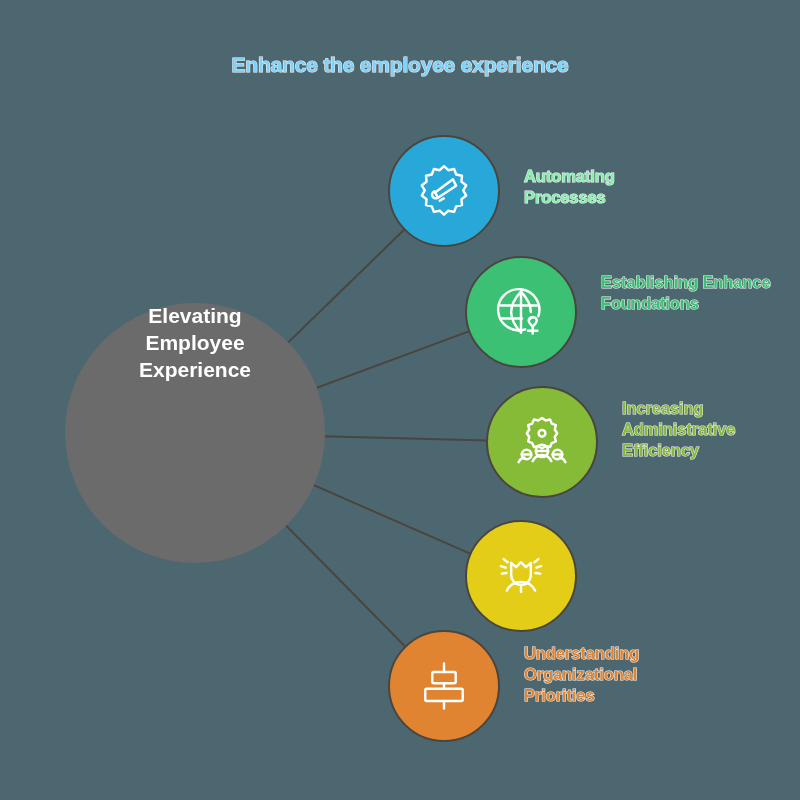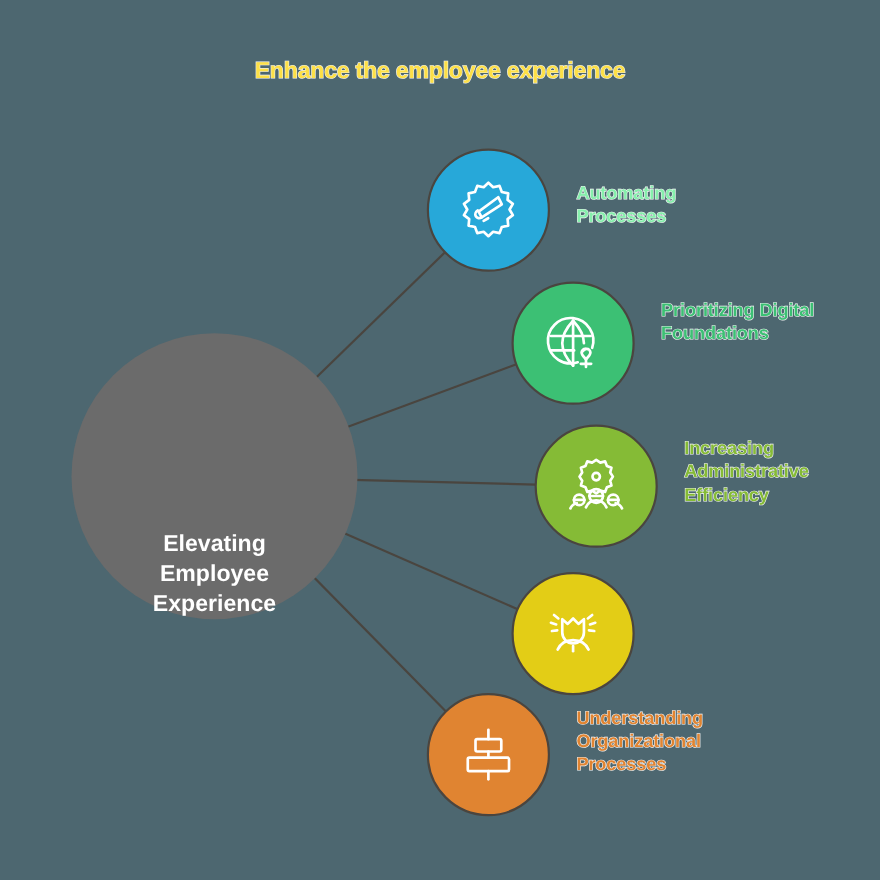--- a/index.html
+++ b/index.html
@@ -47,21 +47,21 @@
   
   #hub {
     position: absolute;
     left: 65px;
     top: 303px;
     width: 260px;
     height: 260px;
     border-radius: 50%;
     background: #6b6b6b;
     display: flex;
-    align-items: flex-end;
+    align-items: flex-start;
     justify-content: center;
     text-align: center;
   }
   #hub-label {
     color: #ffffff;
     font-size: 21px;
     font-weight: bold;
     line-height: 1.28;
     white-space: pre-line;
   }
@@ -93,21 +93,21 @@
     -webkit-text-stroke: 1.1px #f4f4f4;
     paint-order: stroke fill;
     letter-spacing: -0.1px;
   }
 </style>
 </head>
 <body style="background: rgb(77, 103, 112);">
 
 <div id="stage">
 
-  <div id="title" style="color: #fde047;">Enhance the employee experience</div>
+  <div id="title" style="color: #7dd3fc;">Enhance the employee experience</div>
 
   <svg id="links" viewBox="0 0 800 800">
       <line x1="209.34229719478216" y1="419.0608999151113" x2="404.55868271434906" y2="229.33252523344387" stroke="#4a453f" stroke-width="2"></line>
       <line x1="213.75011405860812" y1="426.0406018371424" x2="469.43718633882764" y2="331.13834494785846" stroke="#4a453f" stroke-width="2"></line>
       <line x1="214.99327632021408" y1="433.51855759908335" x2="487.0184901194113" y2="440.5739666025207" stroke="#4a453f" stroke-width="2"></line>
       <line x1="213.31540159776773" y1="441.03405652908214" x2="470.6326456061388" y2="553.906344545024" stroke="#4a453f" stroke-width="2"></line>
       <line x1="209.02900393303344" y1="447.25436945806206" x2="405.4202391841581" y2="646.8004839903293" stroke="#4a453f" stroke-width="2"></line>
     </svg>
 
   <div id="hub" style="background: rgb(107, 107, 107);">
@@ -138,21 +138,21 @@
         <path d="M32 10.2 c-7 7.5 -10.5 15 -10.5 21.8 0 6.8 3.5 14.3 10.5 21.8"></path>
         <path d="M32 10.2 c7 7.5 10.5 15 10.5 21.8"></path>
         <path d="M32 10.2 V53.8"></path>
         <path d="M44.5 47.5 c2.8-2.6 4.3-4.5 4.3-6.4 0-2.1-1.7-3.6-3.7-3.6 -1.6 0-2.9 0.9-3.6 2.3"></path>
         <path d="M44.5 47.5 c-2.8-2.6 -4.3-4.5 -4.3-6.4 0-2.1 1.7-3.6 3.7-3.6"></path>
         <path d="M44.5 47.5 V55"></path>
         <path d="M39.5 52 h10"></path>
       </svg>
     </span>
   </div>
-  <div class="node-label" id="label-1" style="color: rgb(60, 192, 116); left: 601px; top: 272px;">Prioritizing Digital
+  <div class="node-label" id="label-1" style="color: rgb(60, 192, 116); left: 601px; top: 272px;">Establishing Enhance
 Foundations</div>
 
   <div class="node" id="node-2" style="background: rgb(133, 187, 54); left: 486px; top: 386px;">
     <span>
       <svg viewBox="0 0 64 64" fill="none" stroke="#ffffff" stroke-width="2.6" stroke-linecap="round" stroke-linejoin="round">
         <path d="M32 6.5 l4 2.6 4.6-1.2 1.8 4.4 4.4 1.8 -1.2 4.6 2.6 4 -2.6 4 1.2 4.6 -4.4 1.8 -1.8 4.4 -4.6-1.2 -4 2.6 -4-2.6 -4.6 1.2 -1.8-4.4 -4.4-1.8 1.2-4.6 -2.6-4 2.6-4 -1.2-4.6 4.4-1.8 1.8-4.4 4.6 1.2 Z"></path>
         <circle cx="32" cy="22.7" r="3.6"></circle>
         <circle cx="32" cy="41.5" r="6.6"></circle>
         <path d="M25.4 41.5 h13.2"></path>
         <path d="M22 52.5 c1.9-4.2 5.6-6.7 10-6.7 4.4 0 8.1 2.5 10 6.7"></path>
@@ -191,15 +191,15 @@
         <path d="M32 8 V17"></path>
         <rect x="19.5" y="17" width="25" height="12" rx="1.6"></rect>
         <path d="M32 29 V35"></path>
         <rect x="12" y="35" width="40" height="13" rx="1.6"></rect>
         <path d="M32 48 V56"></path>
       </svg>
     </span>
   </div>
   <div class="node-label" id="label-4" style="color: rgb(224, 132, 49); left: 524px; top: 643px;">Understanding
 Organizational
-Processes</div>
+Priorities</div>
 
 </div>
 
 </body></html>

